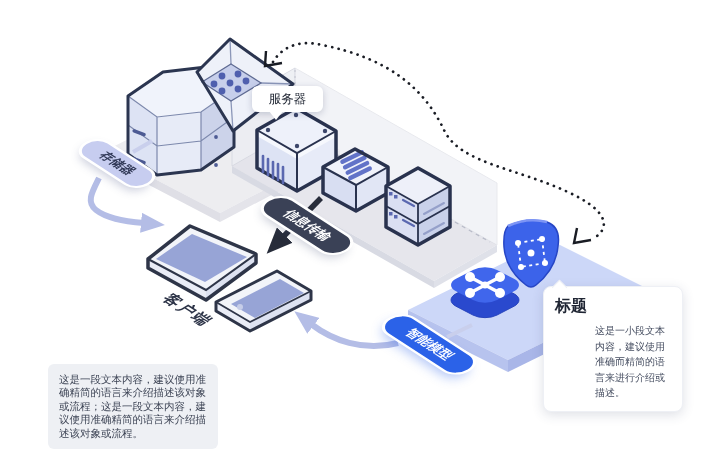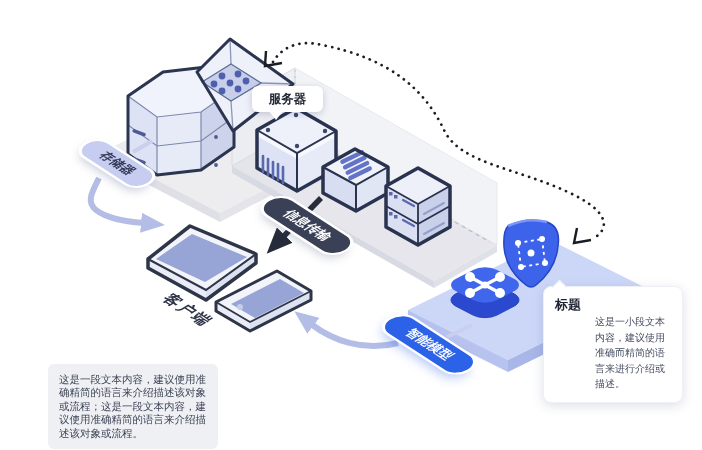--- a/index.html
+++ b/index.html
@@ -12,29 +12,29 @@
         font-weight:700;white-space:nowrap;}
   .pill-storage{left:81px;top:152px;width:72px;height:23px;font-size:12px;color:#2e3654;
         background:#c7cdf0;box-shadow:0 0 0 2.5px #fff,3px 5px 9px rgba(70,80,130,.28);}
   .pill-transfer{left:262px;top:213px;width:90px;height:25px;font-size:12.5px;color:#fff;
         background:#3a4156;box-shadow:0 0 0 2.5px #fff,3px 5px 9px rgba(60,70,110,.25);}
   .pill-model{left:383px;top:332px;width:92px;height:25px;font-size:12.5px;color:#fff;
         background:#2b62e8;box-shadow:0 0 0 2.5px #fff,3px 6px 10px rgba(43,98,232,.35);}
   .client-label{left:148px;top:297px;width:80px;height:26px;font-size:15px;font-weight:700;
         color:#2c3347;letter-spacing:2px;display:flex;align-items:center;justify-content:center;}
   .bubble{left:252px;top:86px;width:71px;height:26px;background:#fff;border-radius:6px;
-        display:flex;align-items:center;justify-content:center;font-size:12.5px;font-weight:700;
+        display:flex;align-items:center;justify-content:center;font-size:12.5px;font-weight:400;
         color:#232936;box-shadow:0 2px 7px rgba(40,50,90,.22);}
   .bubble .tail{position:absolute;left:17px;bottom:-8px;width:0;height:0;
         border-left:7px solid transparent;border-right:7px solid transparent;border-top:9px solid #fff;}
   .card{left:543px;top:286px;width:140px;background:#fff;border:1px solid #eef0f5;border-radius:8px;
         padding:9px 11px 10px;box-shadow:0 3px 12px rgba(50,60,100,.16);}
   .card .tail{position:absolute;left:10px;top:-5px;width:10px;height:10px;background:#fff;
         transform:rotate(45deg);border-left:1px solid #eef0f5;border-top:1px solid #eef0f5;}
-  .card-title{font-size:13px;font-weight:700;color:#1f2533;}
+  .card-title{font-size:16px;font-weight:700;color:#1f2533;margin-bottom:6px;}
   .card-body{font-size:10px;line-height:15.5px;color:#454d60;margin-left:40px;}
   .note{left:48px;top:364px;width:170px;background:#eef0f4;border-radius:6px;
         padding:9px 11px;font-size:10.5px;line-height:13.4px;color:#3c4354;}
 </style>
 </head>
 <body>
 
 <div class="stage">
 
 <svg width="702" height="450" viewBox="0 0 702 450">

